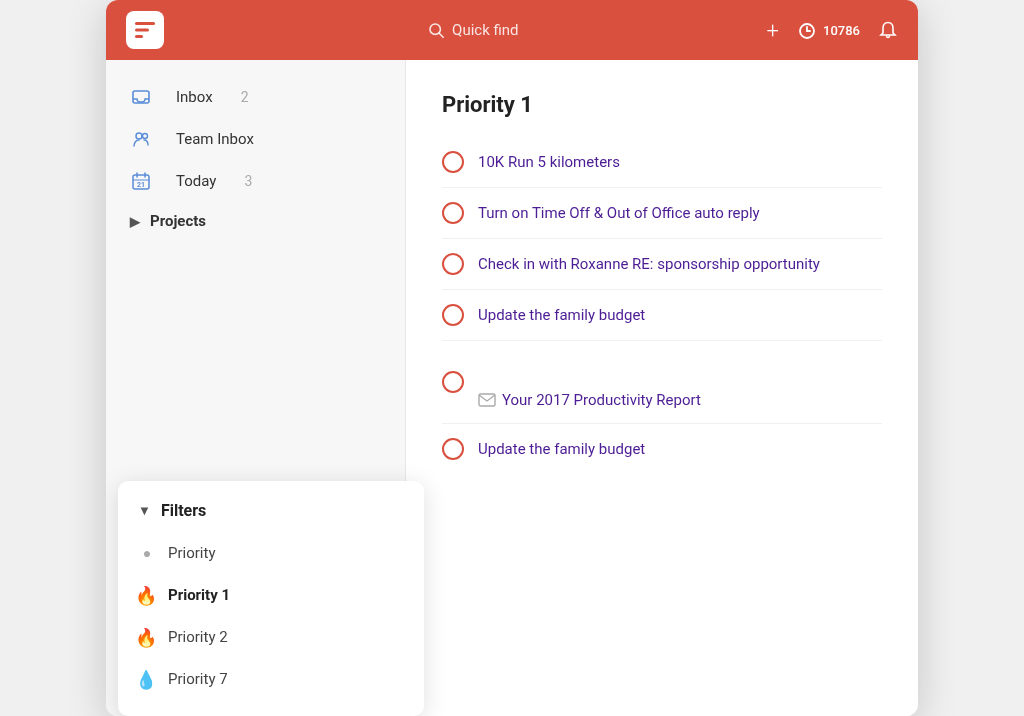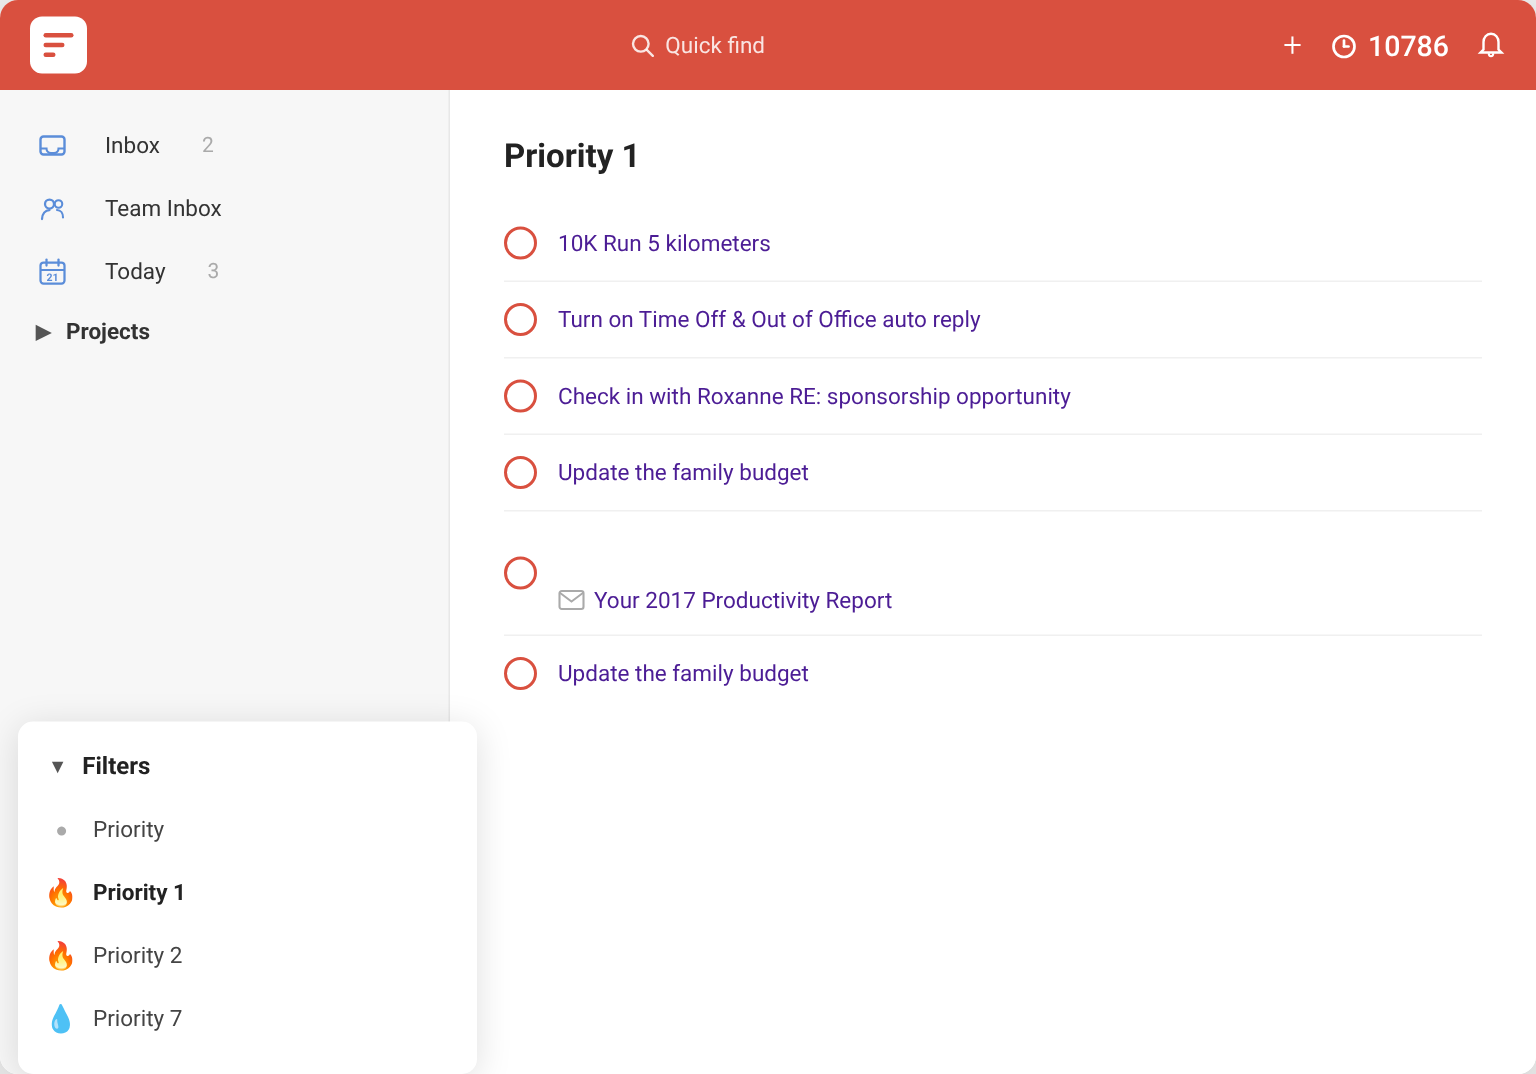--- a/index.html
+++ b/index.html
@@ -5,21 +5,21 @@
     * { box-sizing: border-box; margin: 0; padding: 0; }
     body {
       font-family: -apple-system, BlinkMacSystemFont, 'Segoe UI', Roboto, sans-serif;
       background: #f0f0f0;
       display: flex;
       justify-content: center;
       align-items: center;
       min-height: 100vh;
     }
     .app-window {
-      width: 1024px;
+      width: 812px;
       height: 716px;
       background: #fff;
       border-radius: 12px;
       overflow: hidden;
       box-shadow: 0 8px 40px rgba(0,0,0,0.18);
       display: flex;
       flex-direction: column;
     }
     
     .topbar {
@@ -58,21 +58,21 @@
     .topbar-actions {
       display: flex;
       align-items: center;
       gap: 18px;
       color: #fff;
     }
     .topbar-actions .score {
       display: flex;
       align-items: center;
       gap: 6px;
-      font-size: 19px;
+      font-size: 13px;
       font-weight: 500;
     }
     .plus-btn {
       font-size: 22px;
       font-weight: 300;
       cursor: pointer;
       color: #fff;
     }
     
     .main-layout {

